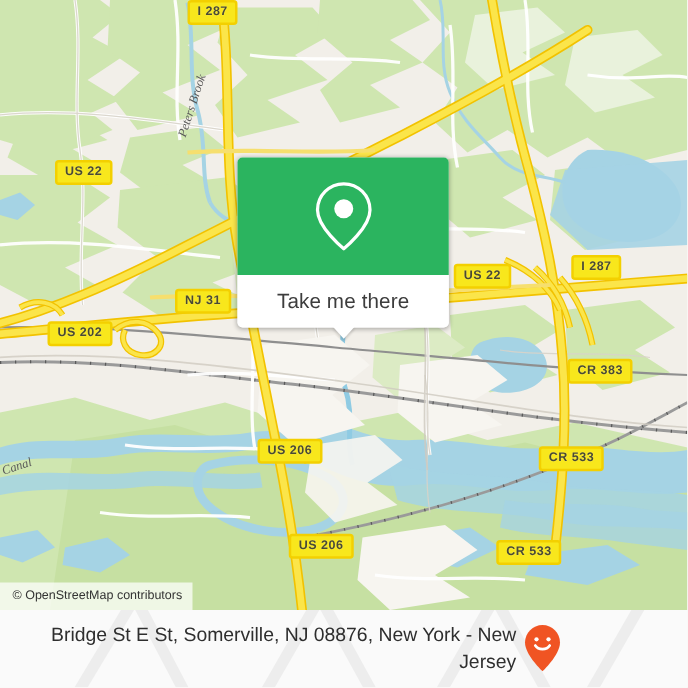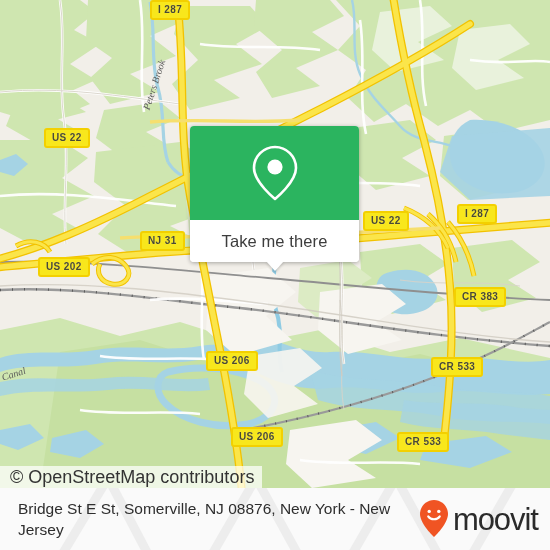--- a/index.html
+++ b/index.html
@@ -48,21 +48,21 @@
     font-style:italic;
   }
 
   
   #attrib{
     position:absolute;left:0;top:466px;
     height:22px;line-height:22px;
     padding:0 8px 0 10px;
     background:rgba(255,255,255,.72);
     color:#333;
-    font-size:18px;
+    font-size:10px;
     white-space:nowrap;
   }
 
   
   #card{
     position:absolute;
     left:190px;top:126px;
     width:169px;
     border-radius:4px;
     overflow:visible;
@@ -105,20 +105,21 @@
     background:#FAFAFA;
     overflow:hidden;
   }
   #bottomwm{position:absolute;left:0;top:0;width:550px;height:62px;}
   #bottominner{
     position:relative;
     height:62px;
     display:flex;align-items:center;
     padding:0 10px 0 18px;
     box-sizing:border-box;
+    text-align:right;
   }
   #addr{
     flex:1 1 auto;
     color:#2e2e2e;
     font-size:15.5px;
     line-height:21px;
     padding-right:6px;
     max-width:395px;
   }
   #brand{
@@ -337,18 +338,17 @@
     </svg>
     <div id="bottominner">
       <div id="addr">Bridge St E St, Somerville, NJ 08876, New York - New Jersey</div>
       <div id="brand">
         <svg width="30" height="40" viewBox="0 0 30 40">
           <path d="M15 1 C7.3 1 1 7.3 1 15 C1 25 15 38 15 38 C15 38 29 25 29 15 C29 7.3 22.7 1 15 1 Z" fill="#F05423"></path>
           <circle cx="10.2" cy="12.4" r="1.7" fill="#ffffff"></circle>
           <circle cx="19.8" cy="12.4" r="1.7" fill="#ffffff"></circle>
           <path d="M9.2 17.4 C11.6 21.2 18.4 21.2 20.8 17.4" fill="none" stroke="#ffffff" stroke-width="2.1" stroke-linecap="round"></path>
         </svg>
-        <span id="brandname">moovit</span>
       </div>
     </div>
   </div>
 
 </div>
 
 </body></html>

